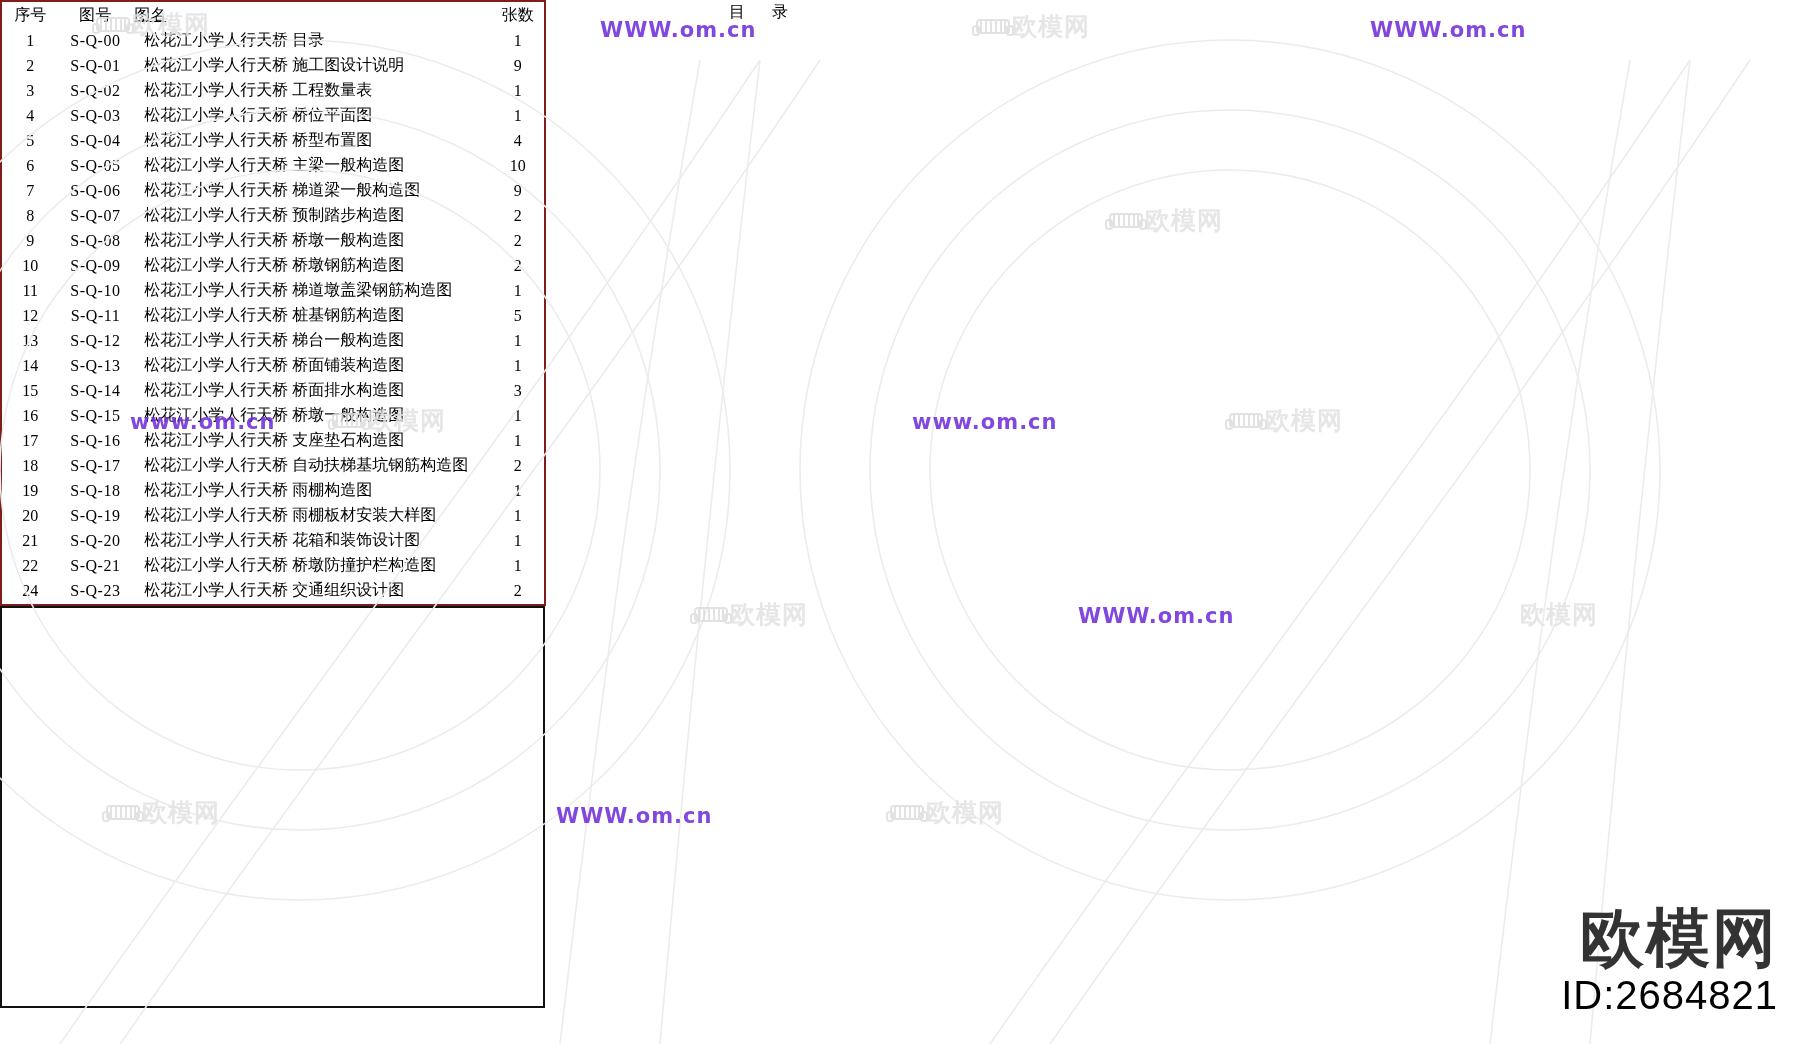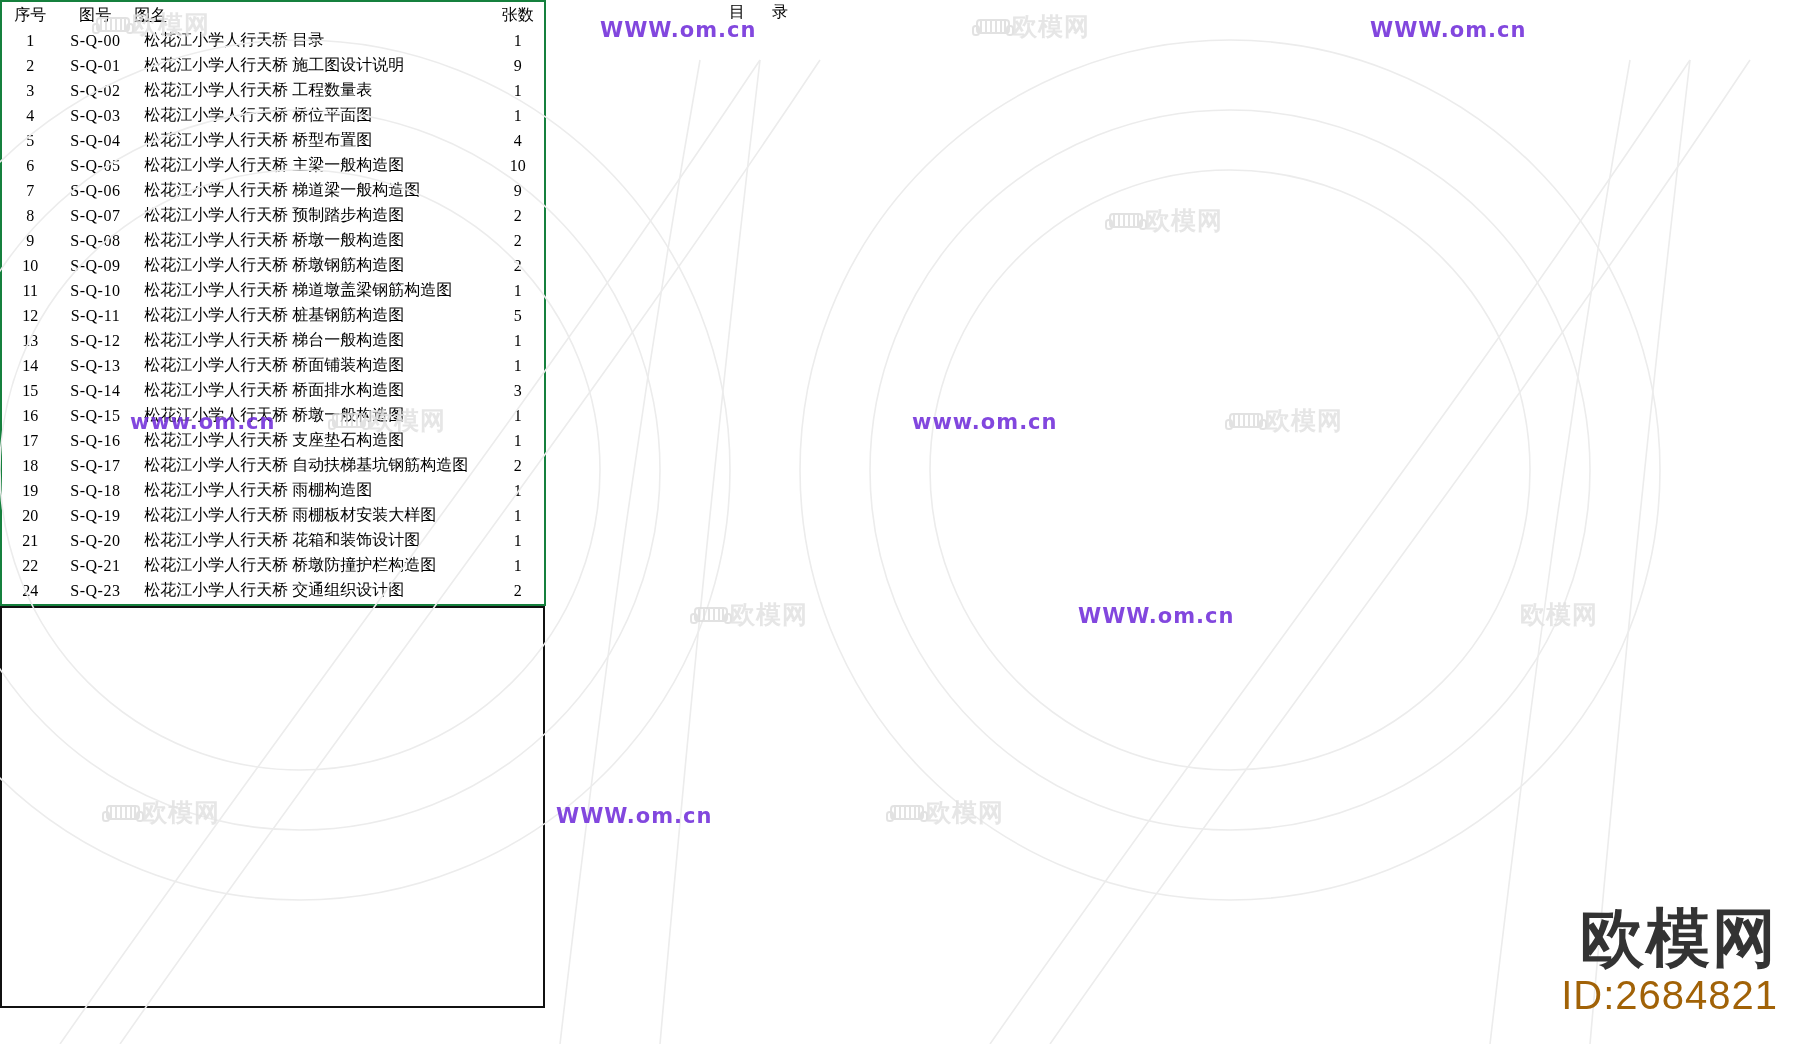--- a/index.html
+++ b/index.html
@@ -69,21 +69,21 @@
     letter-spacing: 1px;
     z-index: 5;
   }
   #page-title .t-gap { display: inline-block; width: 26px; }
 
   
   #catalog-table {
     left: 219px;
     top: 38px;
     width: 546px;
-    border: 2px solid #15803d;
+    border: 2px solid #7f1d1d;
   }
   #catalog-table .c-seq   { width: 52px;  text-align: center; }
   #catalog-table .c-code  { width: 74px;  text-align: center; letter-spacing: .5px; }
   #catalog-table .c-name  { width: 360px; text-align: left; padding-left: 10px; }
   #catalog-table .c-count { width: 48px;  text-align: center; }
   #catalog-table thead td { text-align: center; }
   #catalog-table .c-name-head { text-align: left; padding-left: 0; text-decoration: underline; }
 
   
   #blank-table {
@@ -108,21 +108,21 @@
   }
   #brand-name {
     font-size: 64px;
     font-weight: bold;
     color: #333333;
     line-height: 1.05;
     letter-spacing: 2px;
   }
   #brand-id {
     font-size: 40px;
-    color: #a16207;
+    color: #000000;
     line-height: 1.15;
     letter-spacing: 1px;
   }
 </style>
 </head>
 <body>
 
 <svg id="bg-artwork" viewBox="0 0 1800 1044" preserveAspectRatio="none">
   <g fill="none" stroke="#ececec" stroke-width="1.6">
     <circle cx="300" cy="470" r="430"></circle>

